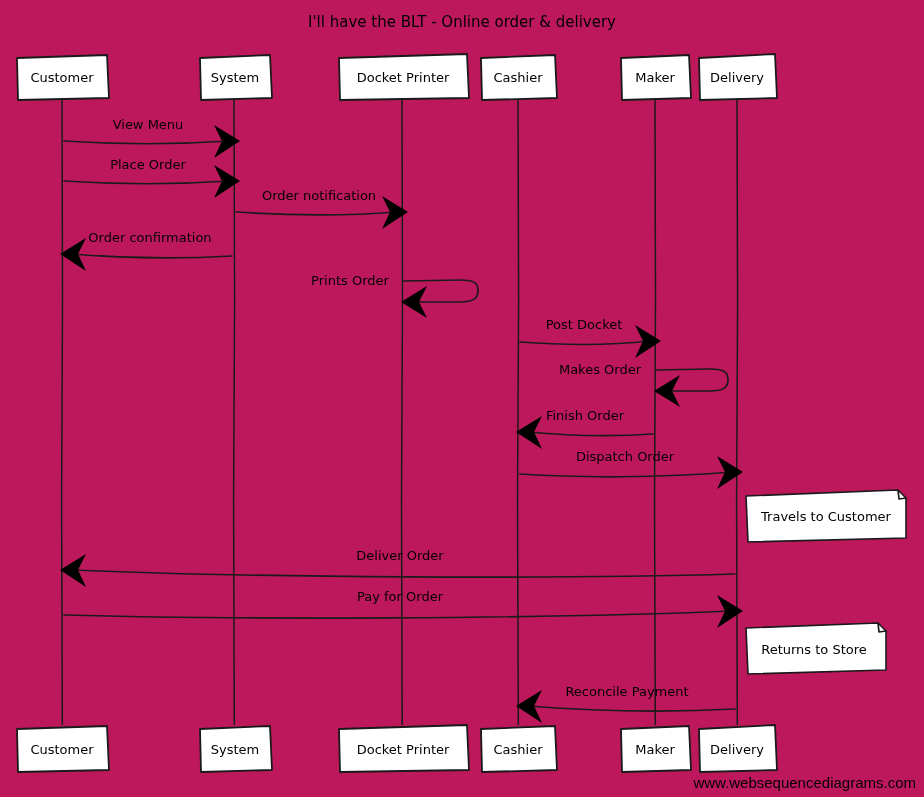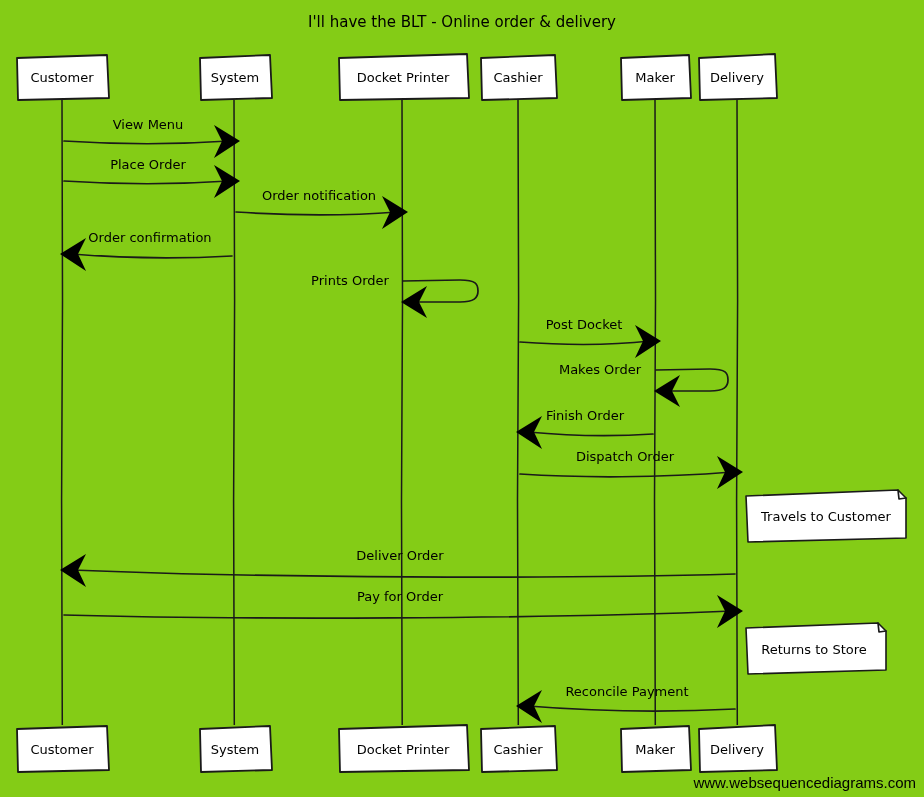--- a/index.html
+++ b/index.html
@@ -7,21 +7,21 @@
     padding: 0;
     background: #ffffff;
   }
   body {
     font-family: "DejaVu Sans", sans-serif;
   }
   #canvas {
     position: relative;
     width: 924px;
     height: 797px;
-    background: #84cc16;
+    background: #be185d;
     overflow: hidden;
   }
   svg#diagram {
     position: absolute;
     top: 0;
     left: 0;
     width: 924px;
     height: 797px;
   }
   .title-text {

